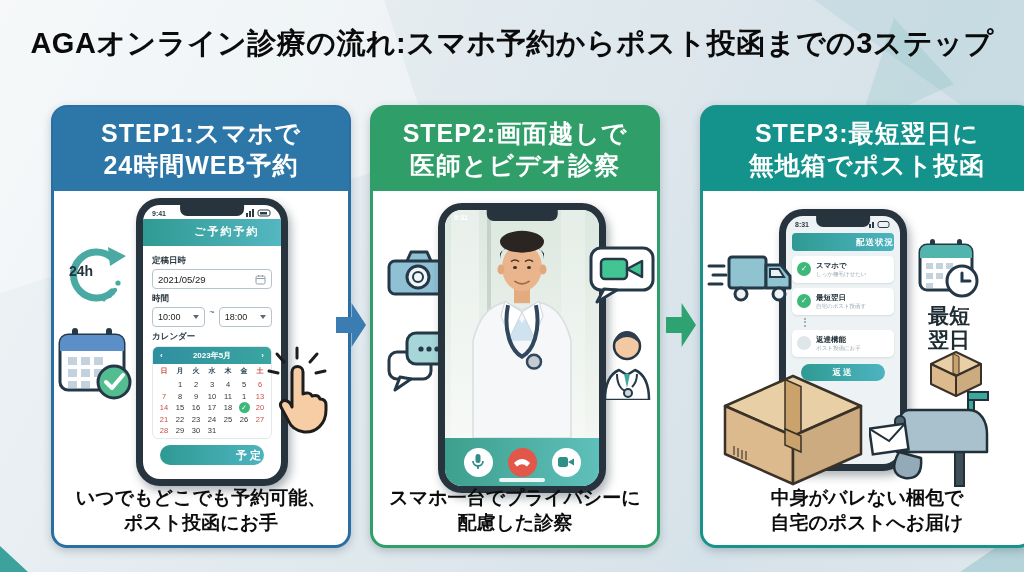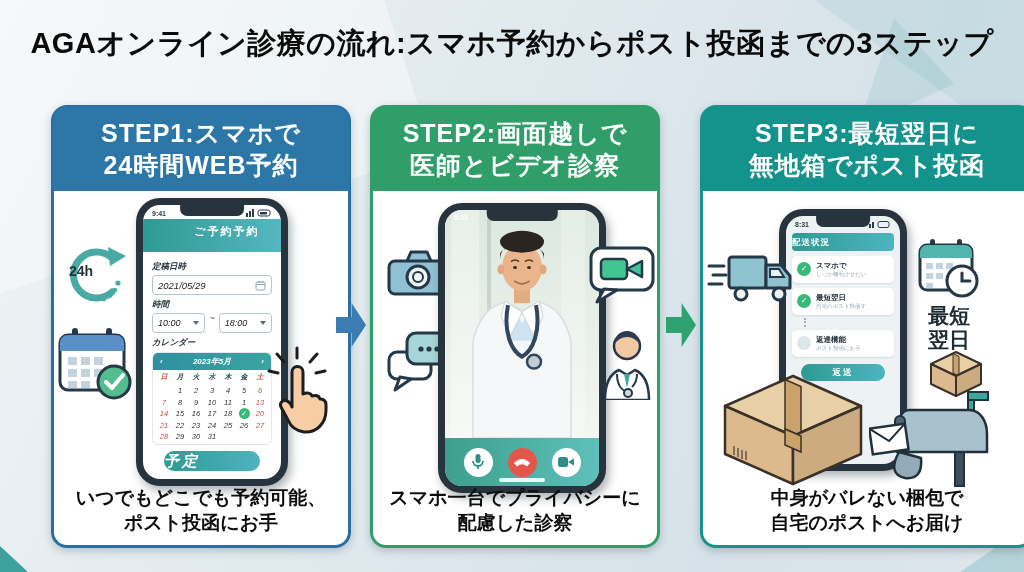--- a/index.html
+++ b/index.html
@@ -47,65 +47,65 @@
   .phone { position:absolute; background:#27333d; border-radius:24px;
     box-shadow:3px 5px 10px rgba(20,35,45,.35); }
   .screen { position:absolute; inset:7px; background:#fff; border-radius:17px; overflow:hidden; }
   .notch { position:absolute; top:7px; left:50%; transform:translateX(-50%);
     width:42%; height:11px; background:#27333d; border-radius:0 0 7px 7px; z-index:8; }
 
   
   #phone1 { left:82px; top:90px; width:152px; height:288px; }
   .p-status { height:14px; display:flex; justify-content:space-between; align-items:center;
     padding:2px 9px 0; font-size:7px; color:#2c3b44; font-weight:700; }
-  .p1-appbar { height:33px; background:linear-gradient(90deg,#2f9a93,#54b7c1); color:#fff;
+  .p1-appbar { height:27px; background:linear-gradient(90deg,#2f9a93,#54b7c1); color:#fff;
     font-size:11px; font-weight:700; text-align:center; line-height:25px; letter-spacing:2px;padding-left:30px; }
-  .p1-body { padding:5px 9px 6px;font-style:italic; }
+  .p1-body { padding:5px 9px 6px; }
   .f-label { font-size:8.5px; font-weight:700; color:#2b3a42; margin:4px 0 2px; }
   .f-input { height:20px; border:1px solid #b6c4cb; border-radius:4px; display:flex;
     align-items:center; justify-content:space-between; padding:0 5px; font-size:9.5px; color:#222;text-align:right; }
   .time-row { display:flex; align-items:flex-start; gap:4px; }
   .f-select { width:56px; height:20px; border:1px solid #b6c4cb; border-radius:4px; display:flex;
     align-items:center; justify-content:space-between; padding:0 5px; font-size:9px; color:#222; }
   .chev { width:0; height:0; border-left:3px solid transparent; border-right:3px solid transparent;
     border-top:4px solid #5a6b75; }
   .tilde { font-size:9px; color:#44565f; }
   .cal { margin-top:3px; border:1px solid #e2e9ec; border-radius:6px; overflow:hidden; }
   .cal-hd { height:17px; background:linear-gradient(90deg,#2f8fa0,#3aa5a0); color:#fff;
     display:flex; justify-content:space-between; align-items:center; padding:0 7px;
     font-size:8px; font-weight:700; }
   .wd-row, .cal-grid { display:grid; grid-template-columns:repeat(7,1fr); padding:1px 3px; }
   .wd-row span { font-size:7px; font-weight:700; color:#2b4a58; text-align:center; line-height:12px; }
   .cal-grid span { font-size:7.5px; color:#333; text-align:center; line-height:11.5px; height:11.5px; }
   .wkend { color:#c94f45 !important; }
   .cal-grid .sel { background:#3cb878; color:#fff !important; width:11px; height:11px;
     border-radius:50%; margin:0 auto; line-height:11px; font-size:7px; }
-  .p1-btn { margin:6px auto 0; width:96px; height:20px; border-radius:10px;
-    background:linear-gradient(90deg,#2f9a93,#4db4c0); color:#fff; font-size:15px;
-    font-weight:700; text-align:left; line-height:20px; letter-spacing:3px; }
+  .p1-btn { margin:6px auto 0; width:104px; height:20px; border-radius:10px;
+    background:linear-gradient(90deg,#2f9a93,#4db4c0); color:#fff; font-size:11px;
+    font-weight:700; text-align:right; line-height:20px; letter-spacing:3px; }
 
   
   #phone2 { left:65px; top:95px; width:168px; height:290px; }
   .p2-time { position:absolute; top:4px; left:9px; z-index:9; color:#fff; font-size:7px; font-weight:700; }
   .doctor-svg { position:absolute; top:0; left:0; width:100%; height:calc(100% - 48px); }
   .callbar { position:absolute; left:0; right:0; bottom:0; height:48px;
     background:linear-gradient(90deg,#3d9f8d,#5fc0bb); display:flex; justify-content:center;
     align-items:center; gap:15px; }
   .cbtn { width:29px; height:29px; border-radius:50%; display:flex; align-items:center; justify-content:center; }
   .cbtn.white { background:#fff; }
   .cbtn.red { background:#e25749; }
   .homebar { position:absolute; left:50%; transform:translateX(-50%); bottom:4px;
     width:46px; height:4px; border-radius:2px; background:#fff; opacity:.9; }
 
   
   #phone3 { left:76px; top:101px; width:128px; height:262px; z-index:1; }
   #phone3 .screen { background:#edf3f5; }
   .p3-appbar { margin:3px 6px 5px; height:18px; border-radius:4px;
     background:linear-gradient(90deg,#2f9a93,#4db4c0); color:#fff; font-size:8.5px;
-    font-weight:700; text-align:left; line-height:18px; letter-spacing:1px; }
+    font-weight:700; text-align:right; line-height:18px; letter-spacing:1px; }
   .p3-items { padding:0 6px; }
   .ship-item { background:#fff; border-radius:5px; padding:5px 5px; margin-bottom:5px;
     display:flex; align-items:center; gap:5px; box-shadow:0 1px 2px rgba(30,50,60,.12); }
   .ship-dot { flex:0 0 14px; width:14px; height:14px; border-radius:50%; color:#fff;
     font-size:8px; line-height:14px; text-align:center; font-weight:700; }
   .ship-dot.done { background:#3cb878; }
   .ship-dot.pending { background:#dfe6ea; }
   .ship-tt { font-size:7.5px; font-weight:700; color:#223038; line-height:1.3; }
   .ship-sub { font-size:5.5px; color:#97a6ad; line-height:1.3; }
   .ship-conn { height:9px; border-left:2px dotted #9fb3ba; margin:-2px 0 3px 12px; }

